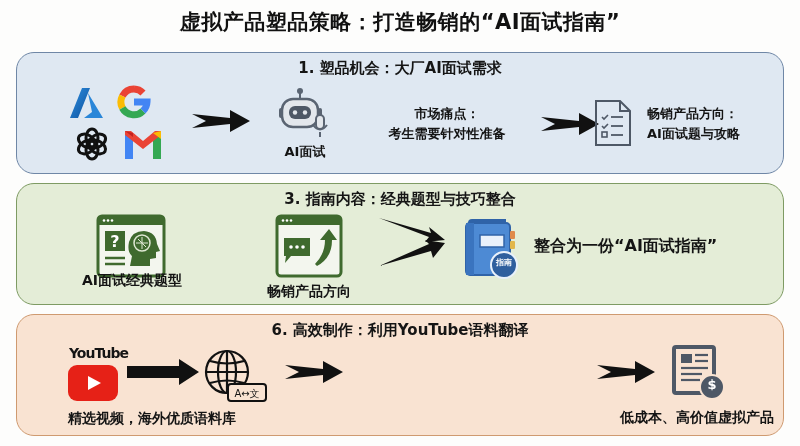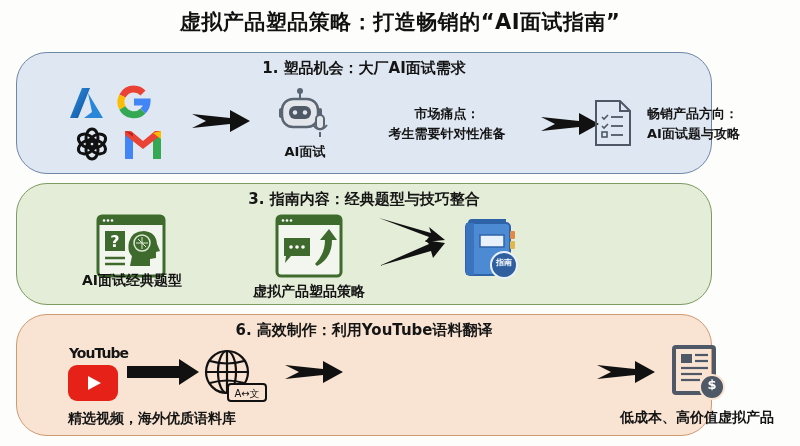--- a/index.html
+++ b/index.html
@@ -1,20 +1,20 @@
 <!DOCTYPE html>
 <html><head>
 <meta charset="utf-8">
 <style>
   * { box-sizing: border-box; margin: 0; padding: 0; }
   html, body { width: 800px; height: 446px; background: #fdfdfc; overflow: hidden; }
   body { position: relative; font-family: "DejaVu Sans", "Liberation Sans", sans-serif; color: #111; }
   .abs { position: absolute; }
   .title { left: 0; top: 8px; width: 800px; text-align: center; font-size: 21px; font-weight: bold; letter-spacing: 0.5px; color: #111; }
-  .panel { position: absolute; left: 16px; width: 696px; height: 122px; border-radius: 31px; border: 1.5px solid; }
+  .panel { position: absolute; left: 16px; width: 768px; height: 122px; border-radius: 18px; border: 1.5px solid; }
   .p1 { top: 52px; background: #dfe8f2; border-color: #6f87a6; }
   .p2 { top: 183px; background: #e4edd7; border-color: #7e9b63; }
   .p3 { top: 314px; background: #f9e3d2; border-color: #cf9a70; }
   .ptitle { position: absolute; left: 0; width: 100%; top: 6px; text-align: center; font-size: 15px; font-weight: bold; color: #151515; }
   .txt { position: absolute; font-weight: bold; font-size: 13px; color: #141414; white-space: nowrap; }
   .center { text-align: center; }
   svg { display: block; }
 </style>
 </head>
 <body>
@@ -126,38 +126,39 @@
     <rect x="2" y="2" width="64" height="9" fill="#3f6a2e"></rect>
     <circle cx="8" cy="6.5" r="1.3" fill="#fff"></circle>
       <circle cx="12" cy="6.5" r="1.3" fill="#fff"></circle>
       <circle cx="16" cy="6.5" r="1.3" fill="#fff"></circle>
     <path d="M9 24 L35 24 L35 42 L16 42 L10 49 L11 42 L9 42 Z" fill="#3f6a2e"></path>
     <circle cx="16" cy="33" r="1.8" fill="#fff"></circle>
       <circle cx="22" cy="33" r="1.8" fill="#fff"></circle>
       <circle cx="28" cy="33" r="1.8" fill="#fff"></circle>
     <path d="M40 50 Q50 40 50 26 L45 26 L54 15 L62 26 L57 26 Q57 44 42 52 Z" fill="#3f6a2e"></path>
   </svg>
-  <div class="txt center" style="left:232px;top:99px;width:120px;font-size:14px">虚拟产品塑品策略</div>
+  <div class="txt center" style="left:232px;top:99px;width:120px;font-size:14px">畅销产品方向</div>
 
   <svg class="abs" style="left:362px;top:32px" width="68" height="52" viewBox="0 0 68 52">
     <path d="M0 2 L52 17 L50 11 L66 24 L46 26 L50 21 Z" fill="#111"></path>
     <path d="M0 50 L50 28 L46 24 L66 27 L54 42 L52 35 Z" fill="#111"></path>
   </svg>
 
   <svg class="abs" style="left:445px;top:33px" width="62" height="64" viewBox="0 0 62 64">
     <path d="M6 6 Q6 2 10 2 L44 2 L44 8 L10 8 Z" fill="#2f63a8"></path>
     <rect x="4" y="6" width="44" height="52" rx="4" fill="#4d8ad4" stroke="#2f63a8" stroke-width="2"></rect>
     <rect x="4" y="6" width="8" height="52" fill="#3a74bf"></rect>
     <rect x="18" y="18" width="24" height="12" fill="#e9f1fb" stroke="#2f63a8" stroke-width="1.5"></rect>
     <rect x="48" y="14" width="5" height="8" rx="1" fill="#e08a4a"></rect>
     <rect x="48" y="24" width="5" height="8" rx="1" fill="#e2b64a"></rect>
     <circle cx="42" cy="48" r="13" fill="#2f5f9e" stroke="#e9f1fb" stroke-width="2"></circle>
   </svg>
   <div class="txt center" style="left:474px;top:73px;width:26px;font-size:8px;color:#fff">指南</div>
 
+  <div class="txt" style="left:517px;top:52px;font-size:16px">整合为一份“AI面试指南”</div>
 </div>
 
 <div class="panel p3">
   <div class="ptitle">6. 高效制作：利用YouTube语料翻译</div>
 
   <div class="txt" style="left:52px;top:30px;font-size:14px;letter-spacing:-1px">YouTube</div>
   <svg class="abs" style="left:51px;top:50px" width="50" height="36" viewBox="0 0 50 36">
     <rect x="0" y="0" width="50" height="36" rx="9" fill="#e62117"></rect>
     <path d="M20 11 L33 18 L20 25 Z" fill="#fff"></path>
   </svg>

